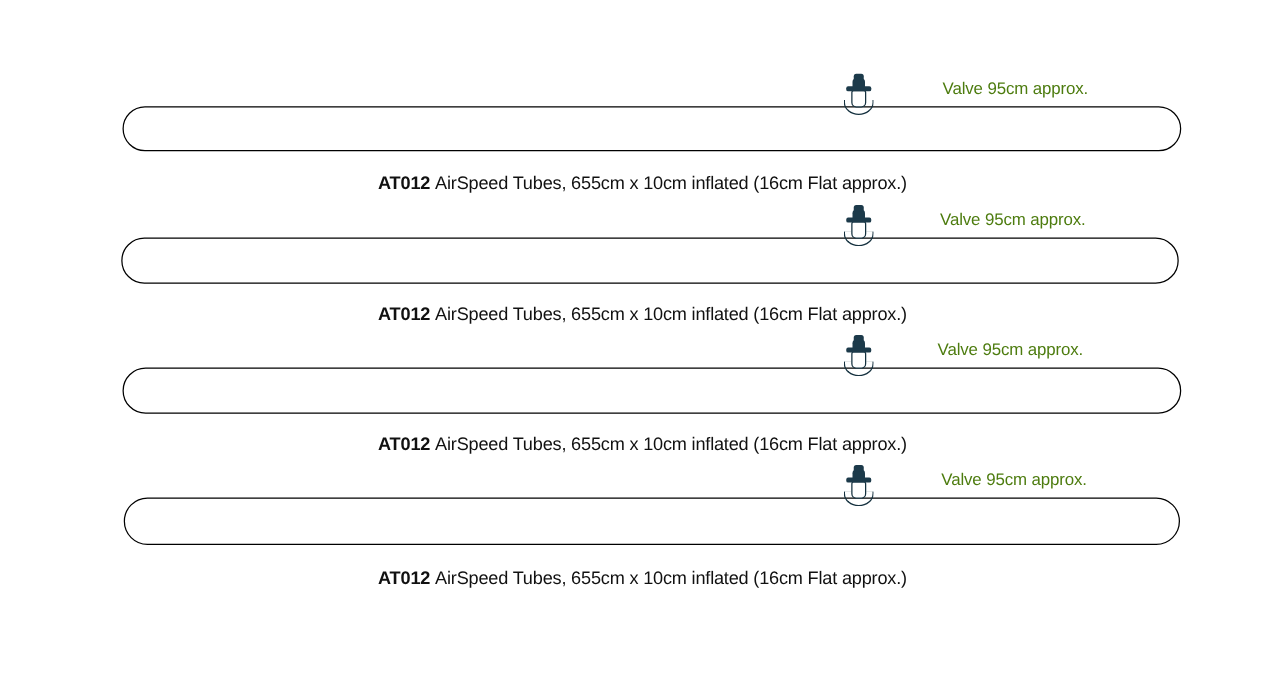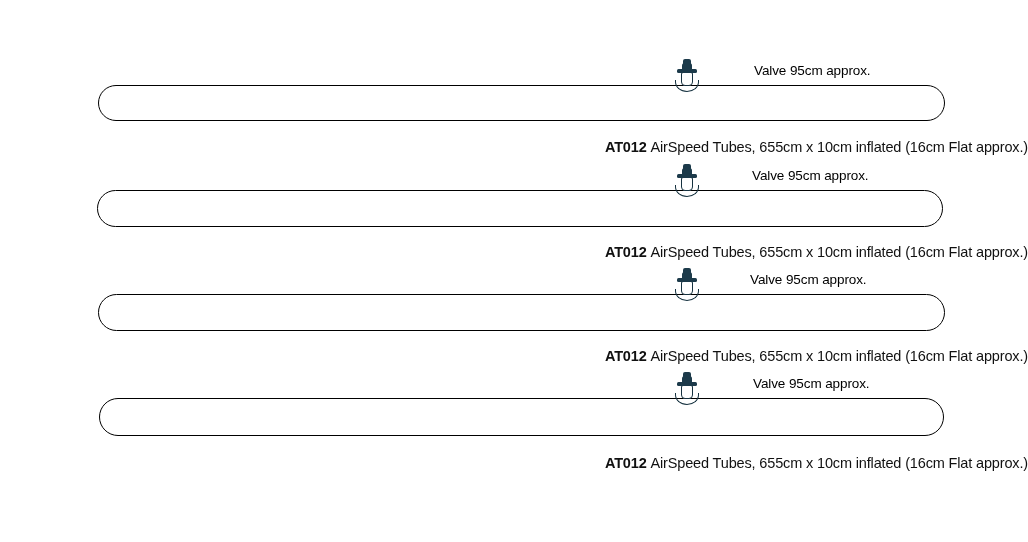--- a/index.html
+++ b/index.html
@@ -98,29 +98,29 @@
     background: #1c3a4a;
     border-radius: 2px 2px 0 0;
   }
 
   
   .valve-note {
     position: absolute;
     font-size: 13.5px;
     letter-spacing: -0.1px;
     white-space: nowrap;
-    color: #000000;
+    color: #4d7c0f;
   }
 
   
   .product-caption {
     position: absolute;
     left: 0;
     width: 1028px;
-    text-align: right;
+    text-align: center;
     font-size: 14.5px;
     letter-spacing: -0.15px;
     white-space: nowrap;
     color: #111111;
   }
   .product-code {
     font-weight: 700;
   }
   .product-desc {
     font-weight: 400;

